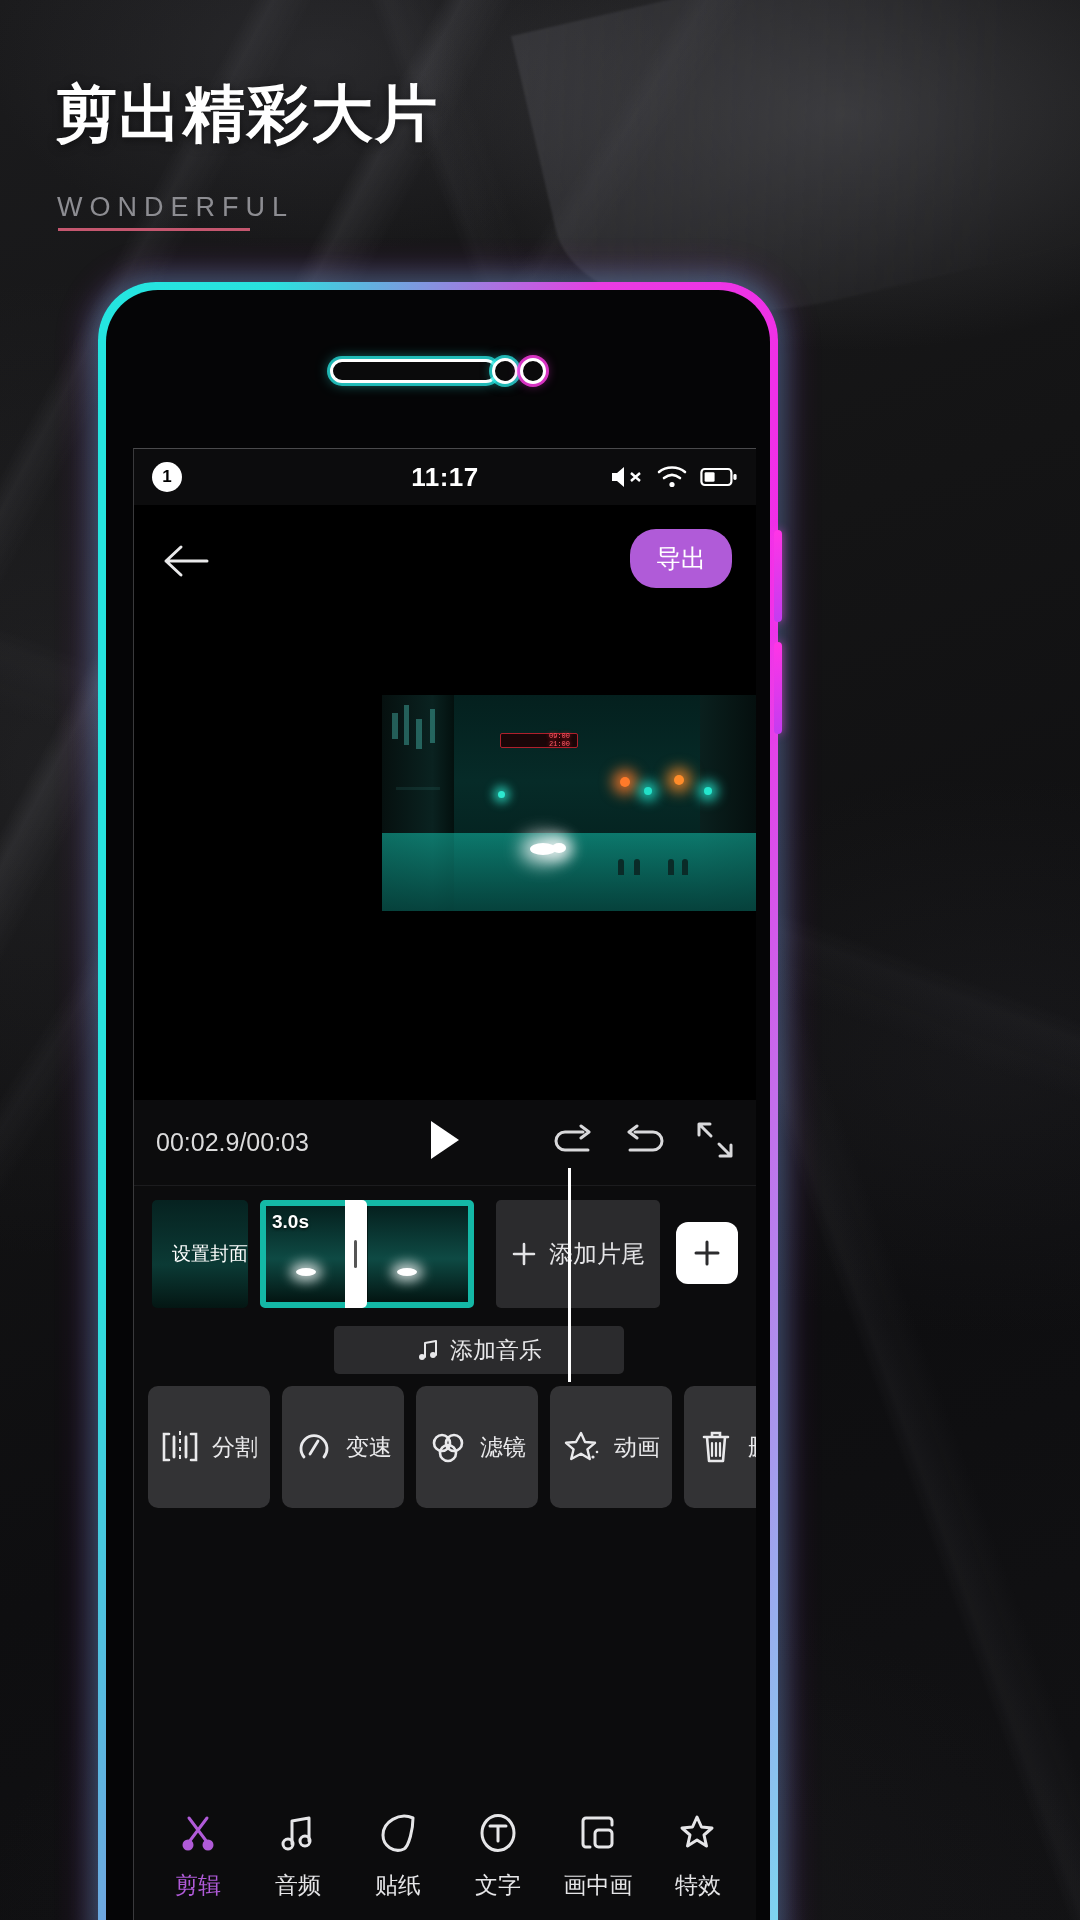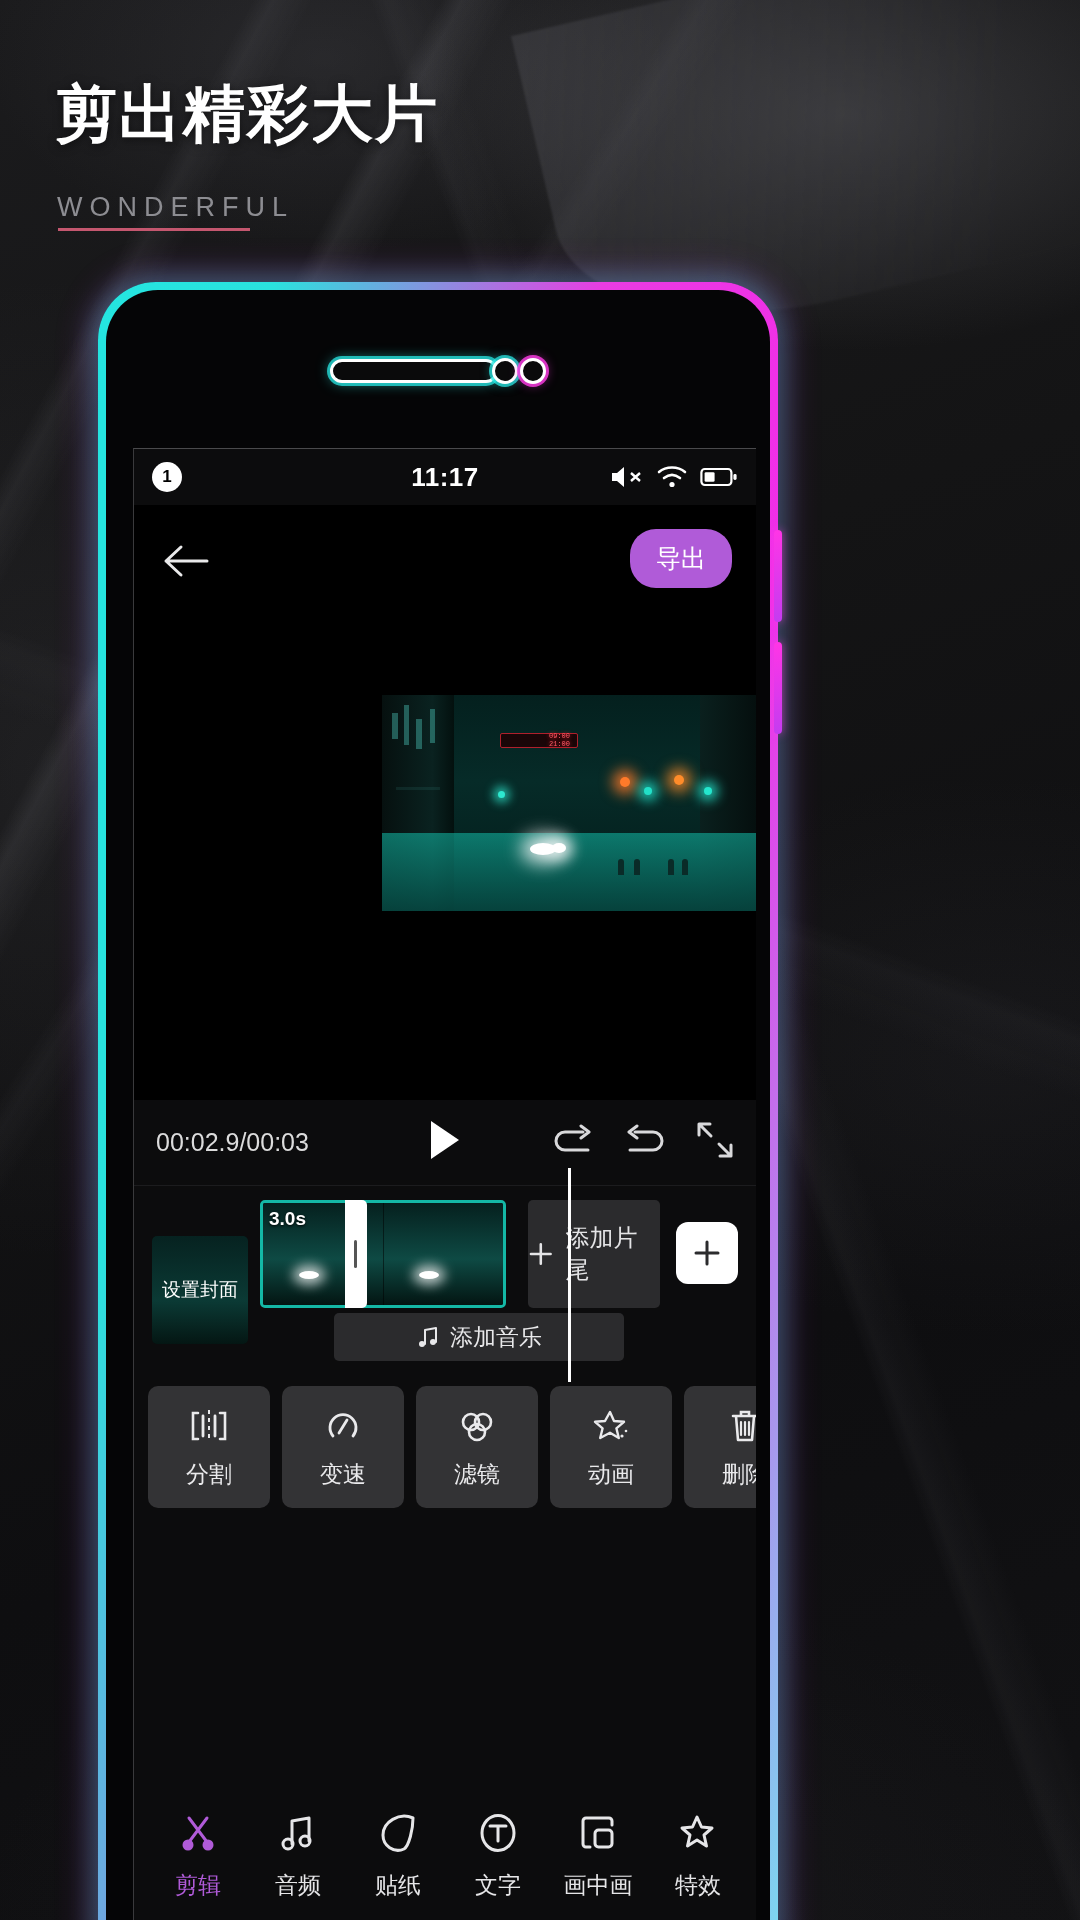--- a/index.html
+++ b/index.html
@@ -188,27 +188,27 @@
   }
   .tick{ width:7px;height:7px;border-radius:50%;background:#6e6e72; }
 
   
   #timeline{
     height:190px; position:relative; padding:14px 18px 0 18px; display:flex; align-items:flex-start;
   }
   #cover-thumb{
     width:96px;height:108px;background:#0a0a0a;border-radius:5px;
     position:relative;overflow:hidden;flex:0 0 auto;
-    display:flex;align-items:center;justify-content:center;margin-top:36px;
+    display:flex;align-items:center;justify-content:flex-end;
   }
   #cover-thumb .ct-img{position:absolute;inset:0;
     background:linear-gradient(180deg,#062220,#0b3a35 60%,#041613);}
   #cover-label{position:relative;color:#fff;font-size:19px;}
   #clip{
-    margin-left:12px; width:246px;height:108px;border:3px solid #14b8a6;border-radius:5px;
+    margin-left:12px; width:214px;height:108px;border:6px solid #14b8a6;border-radius:5px;
     position:relative; overflow:hidden; display:flex; flex:0 0 auto;
   }
   .clip-half{width:50%;height:100%;position:relative;overflow:hidden;
     background:linear-gradient(180deg,#05201e,#0e4a44 55%,#031512);}
   .clip-half::after{content:"";position:absolute;left:30%;bottom:26px;width:20px;height:8px;
     background:#fff;box-shadow:0 0 12px 6px rgba(255,255,255,.7);border-radius:50%;}
   .clip-sep{position:absolute;left:50%;top:0;bottom:0;width:1px;background:rgba(0,0,0,.5);}
   #clip-dur{
     position:absolute;left:6px;top:5px;color:#fff;font-size:19px;font-weight:bold;
     text-shadow:0 1px 3px #000; z-index:3;
@@ -222,35 +222,35 @@
     margin-left:22px; flex:1 1 auto; height:108px; background:#2b2b2d;border-radius:5px;
     display:flex;align-items:center;justify-content:center;gap:12px;
     color:#e4e4e6;font-size:24px;
   }
   #add-clip-btn{
     width:62px;height:62px;border-radius:12px;background:#fff;color:#222;
     display:flex;align-items:center;justify-content:center;font-size:38px;font-weight:300;
     margin-left:16px; margin-top:22px; flex:0 0 auto;
   }
   #music-row{
-    position:absolute;left:200px; top:127px; width:290px;height:48px;
+    position:absolute;left:200px; top:140px; width:290px;height:48px;
     background:#2b2b2d;border-radius:5px;display:flex;align-items:center;justify-content:center;gap:10px;
     color:#e8e8ea;font-size:23px;
   }
   #playhead{
     position:absolute; left:434px; top:-18px; width:3px; height:214px; background:#fff; z-index:9;
   }
 
   
   #edit-toolbar{
     margin-top:10px; padding:0 14px; display:flex; gap:12px; overflow:hidden; height:128px;
   }
   .etb{
     width:122px;height:122px;background:#333335;border-radius:10px;flex:0 0 auto;
-    display:flex;flex-direction:column;align-items:center;justify-content:center;gap:12px;
+    display:flex;flex-direction:row;align-items:center;justify-content:center;gap:12px;
     color:#eaeaec;font-size:23px;
   }
   .etb-ico{height:42px;display:flex;align-items:center;justify-content:center;}
 
   
   #bottomnav{
     position:absolute;left:0;right:0;bottom:0;height:150px;
     display:flex; padding:18px 14px 0 14px; gap:0; overflow:hidden;
   }
   .nav{

